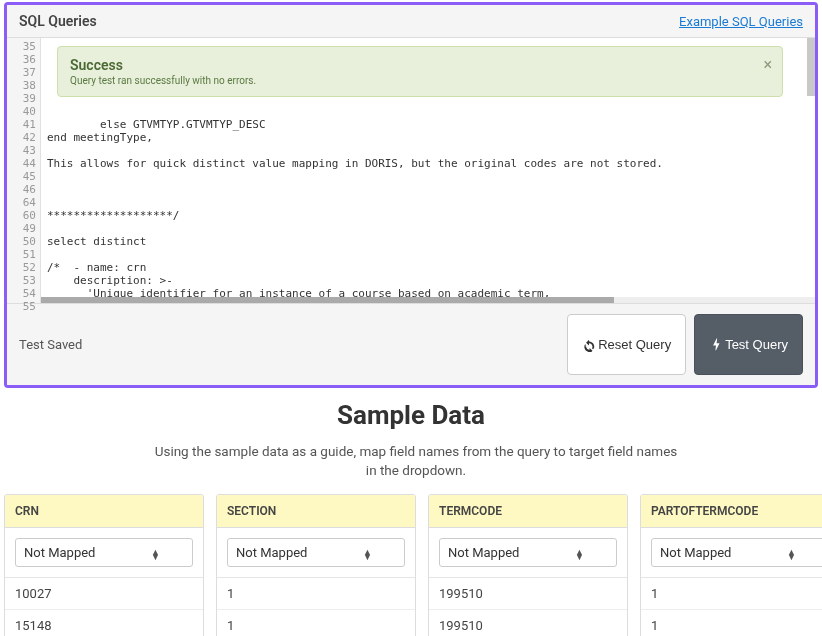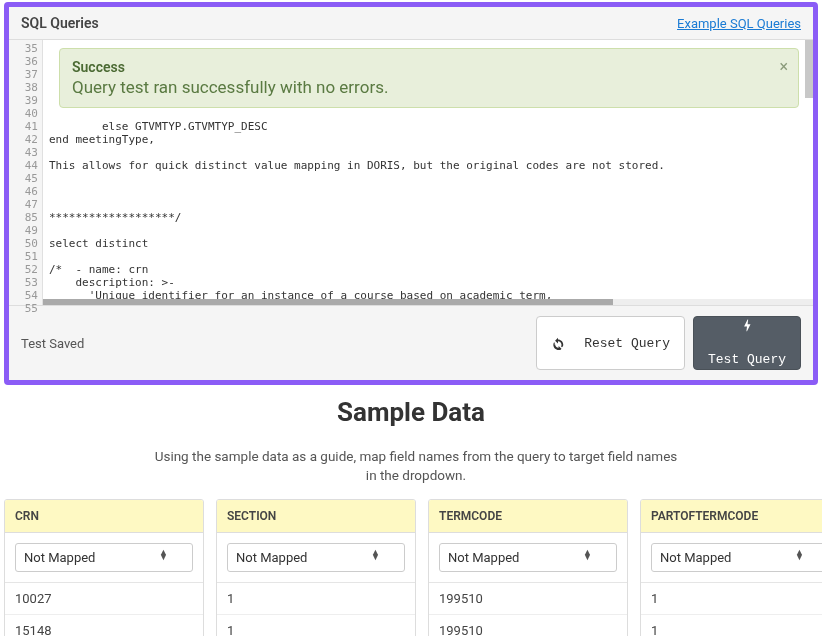--- a/index.html
+++ b/index.html
@@ -4,21 +4,21 @@
 <style>
   * { box-sizing: border-box; margin: 0; padding: 0; }
   body {
     font-family: -apple-system, BlinkMacSystemFont, "Segoe UI", Roboto, "Helvetica Neue", Arial, sans-serif;
     font-size: 14px;
     color: #333;
     background: #fff;
     width: 822px;
   }
   .panel {
-    border: 5px solid #8b5cf6;
+    border: 3px solid #8b5cf6;
     border-radius: 4px;
     margin: 2px 4px 12px 4px;
     overflow: hidden;
   }
   .panel-header {
     background: #f5f5f5;
     padding: 8px 12px;
     border-bottom: 1px solid #ddd;
     display: flex;
     justify-content: space-between;
@@ -60,34 +60,34 @@
     padding: 2px 6px;
     white-space: pre;
     overflow: hidden;
     color: #333;
   }
   .code-line { height: 13px; }
   .alert-overlay {
     position: absolute;
     top: 8px;
     left: 50px;
-    right: 14px;
+    right: 32px;
     background: #e8efdb;
     border: 1px solid #cddfab;
     border-radius: 4px;
     padding: 10px 30px 10px 12px;
     color: #4b6a33;
   }
   .alert-overlay .atitle {
     font-weight: 600;
     margin-bottom: 2px;
     color: #4b6a33;
   }
   .alert-overlay .amsg {
-    font-size: 17px;
+    font-size: 10px;
     color: #5a7a42;
   }
   .alert-overlay .close {
     position: absolute;
     right: 10px;
     top: 8px;
     color: #8a9a7a;
     font-size: 16px;
     cursor: pointer;
   }
@@ -120,44 +120,42 @@
     justify-content: space-between;
     align-items: center;
   }
   .footer-status {
     color: #555;
     font-size: 13px;
   }
   .btn {
     display: inline-flex;
     align-items: center;
-    gap: 19px;
-    padding: 2px 14px;
+    gap: 2px;
+    padding: 22px 14px;
     border-radius: 4px;
     font-size: 13px;
     border: 1px solid #ccc;
     background: #fff;
     color: #333;
     cursor: pointer;
-    font-family: Liberation Mono, monospace;
   }
   .btn-dark {
     background: #555d66;
     color: #fff;
     border-color: #4a5158;
-    flex-direction: column;
   }
   .btn-group { display: flex; gap: 8px; }
   .icon-svg { width:14px; height:14px; display:block; }
   h1.sample-title {
     text-align: center;
     font-size: 26px;
     font-weight: 700;
     color: #333;
-    margin: 10px 0 20px;
+    margin: 10px 0 12px;
   }
   .sample-sub {
     text-align: center;
     color: #555;
     font-size: 13.5px;
     line-height: 1.4;
     margin-bottom: 14px;
     margin-left: 10px;
   }
   .cols {
@@ -181,28 +179,28 @@
     border-bottom: 1px solid #ddd;
   }
   .col-select-wrap {
     padding: 10px;
     border-bottom: 1px solid #e5e5e5;
   }
   .sel {
     width: 100%;
     border: 1px solid #ccc;
     border-radius: 3px;
-    padding: 6px 24px 6px 8px;
+    padding: 6px 32px 6px 8px;
     font-size: 13px;
     background: #fff;
     color: #333;
     position: relative;
     display: flex;
     justify-content: space-between;
-    align-items: flex-start;
+    align-items: flex-end;
   }
   .sel-caret {
     font-size: 9px;
     color: #555;
     line-height: 5px;
   }
   .cell {
     padding: 8px 10px;
     border-bottom: 1px solid #eee;
     font-size: 13px;
@@ -225,22 +223,22 @@
         <div>37</div>
         <div>38</div>
         <div>39</div>
         <div>40</div>
         <div>41</div>
         <div>42</div>
         <div>43</div>
         <div>44</div>
         <div>45</div>
         <div>46</div>
-        <div>47</div>
-        <div>85</div>
+        <div>64</div>
+        <div>60</div>
         <div>49</div>
         <div>50</div>
         <div>51</div>
         <div>52</div>
         <div>53</div>
         <div>54</div>
         <div>55</div>
       </div>
     <div class="code-area" id="codeArea"><div class="code-line"></div><div class="code-line"></div><div class="code-line"></div><div class="code-line"></div><div class="code-line"></div><div class="code-line"></div><div class="code-line">        else GTVMTYP.GTVMTYP_DESC</div><div class="code-line">end meetingType,</div><div class="code-line"></div><div class="code-line">This allows for quick distinct value mapping in DORIS, but the original codes are not stored.</div><div class="code-line"></div><div class="code-line"></div><div class="code-line"></div><div class="code-line">*******************/</div><div class="code-line"></div><div class="code-line">select distinct</div><div class="code-line"></div><div class="code-line">/*  - name: crn</div><div class="code-line">    description: &gt;-</div><div class="code-line">      'Unique identifier for an instance of a course based on academic term,</div><div class="code-line"></div></div>
 

